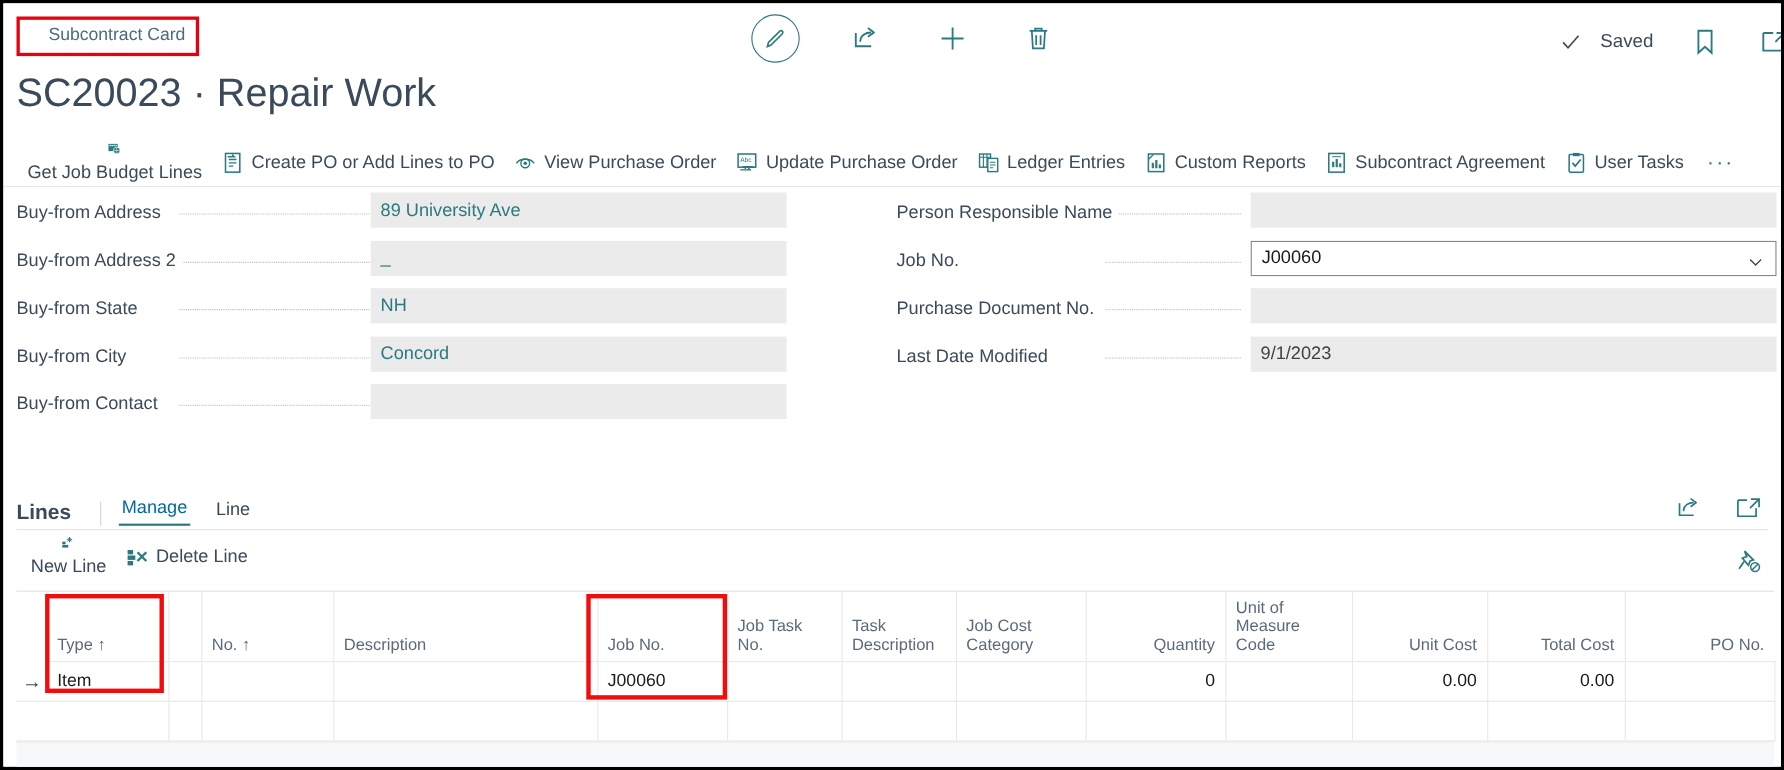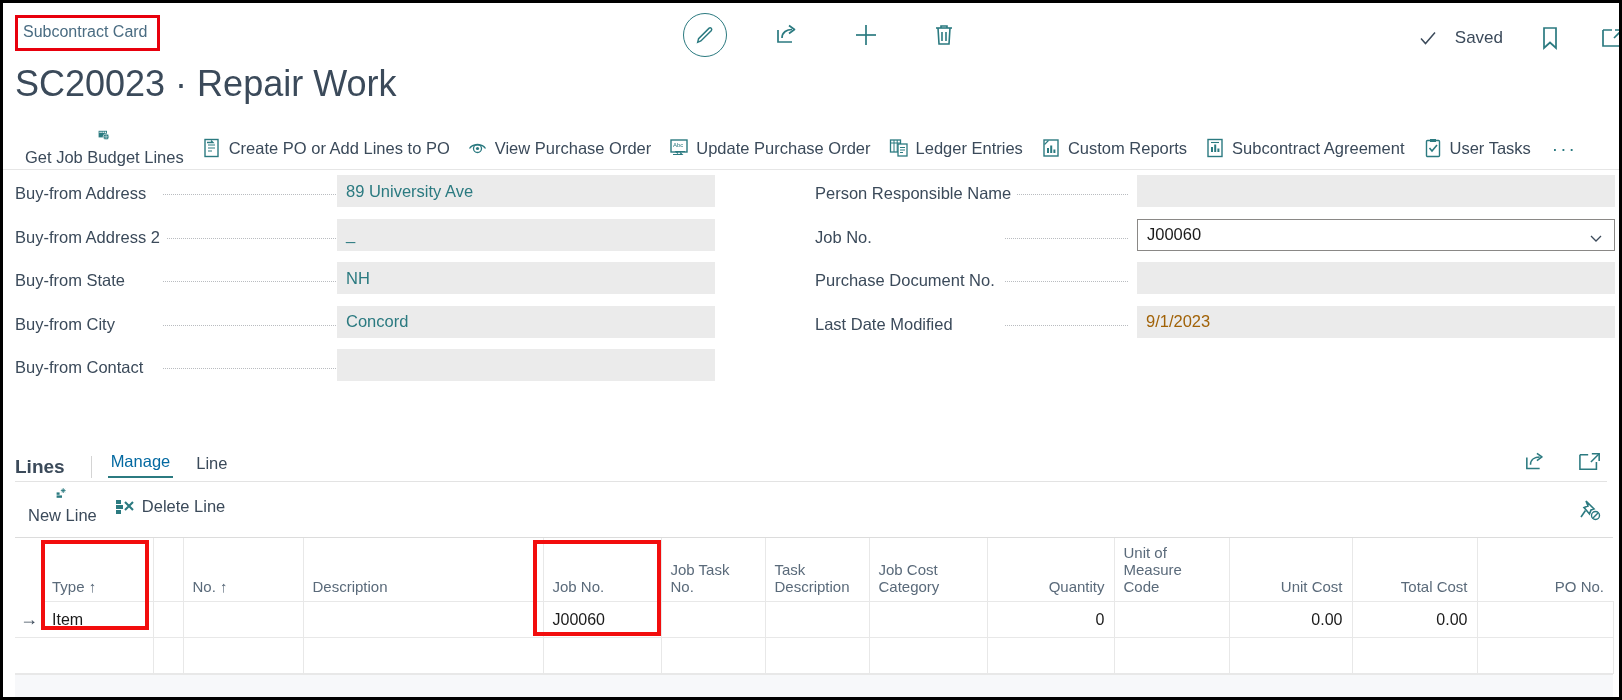--- a/index.html
+++ b/index.html
@@ -61,21 +61,21 @@
 
   
   .title-wrap { position: absolute; left: 12px; top: 12px; }
   .breadcrumb-box {
     display: inline-block;
     border: 3px solid #e8000d;
     padding: 5px 9px 7px 5px;
     box-sizing: border-box;
   }
   .breadcrumb-text {
-    font-size: 16px; color: #4a6c82; line-height: 1;
+    font-size: 16px; color: #4a6c82; line-height: 1; margin-left: 21px;
   }
   .page-title {
     position: absolute; left: 12px; top: 60px;
     font-size: 36px; font-weight: 300; color: #3b4a5a;
     letter-spacing: 0px; white-space: nowrap;
   }
 
   
   .ribbon {
     position: absolute; left: 0; top: 124px; width: 100%; height: 42px;
@@ -117,21 +117,21 @@
     background: #ebebeb; box-sizing: border-box;
     display: flex; align-items: center;
     padding-left: 9px;
     font-size: 16.5px; color: #2b7a80;
     white-space: nowrap; overflow: hidden;
   }
   .col-left .fdots  { left: 148px; right: 435px; }
   .col-left .fval   { left: 322px; width: 378px; }
   .col-right .fdots { left: 190px; right: 487px; }
   .col-right .fval  { left: 322px; width: 478px; }
-  .fval.dark { color: #a16207; }
+  .fval.dark { color: #404040; }
   .fval.boxed {
     background: #ffffff;
     border: 1px solid #8a8886;
     color: #1b1b1b;
     width: 478px;
   }
   .chev {
     position: absolute; right: 12px; top: 50%;
     transform: translateY(-50%);
     width: 14px; height: 14px;

